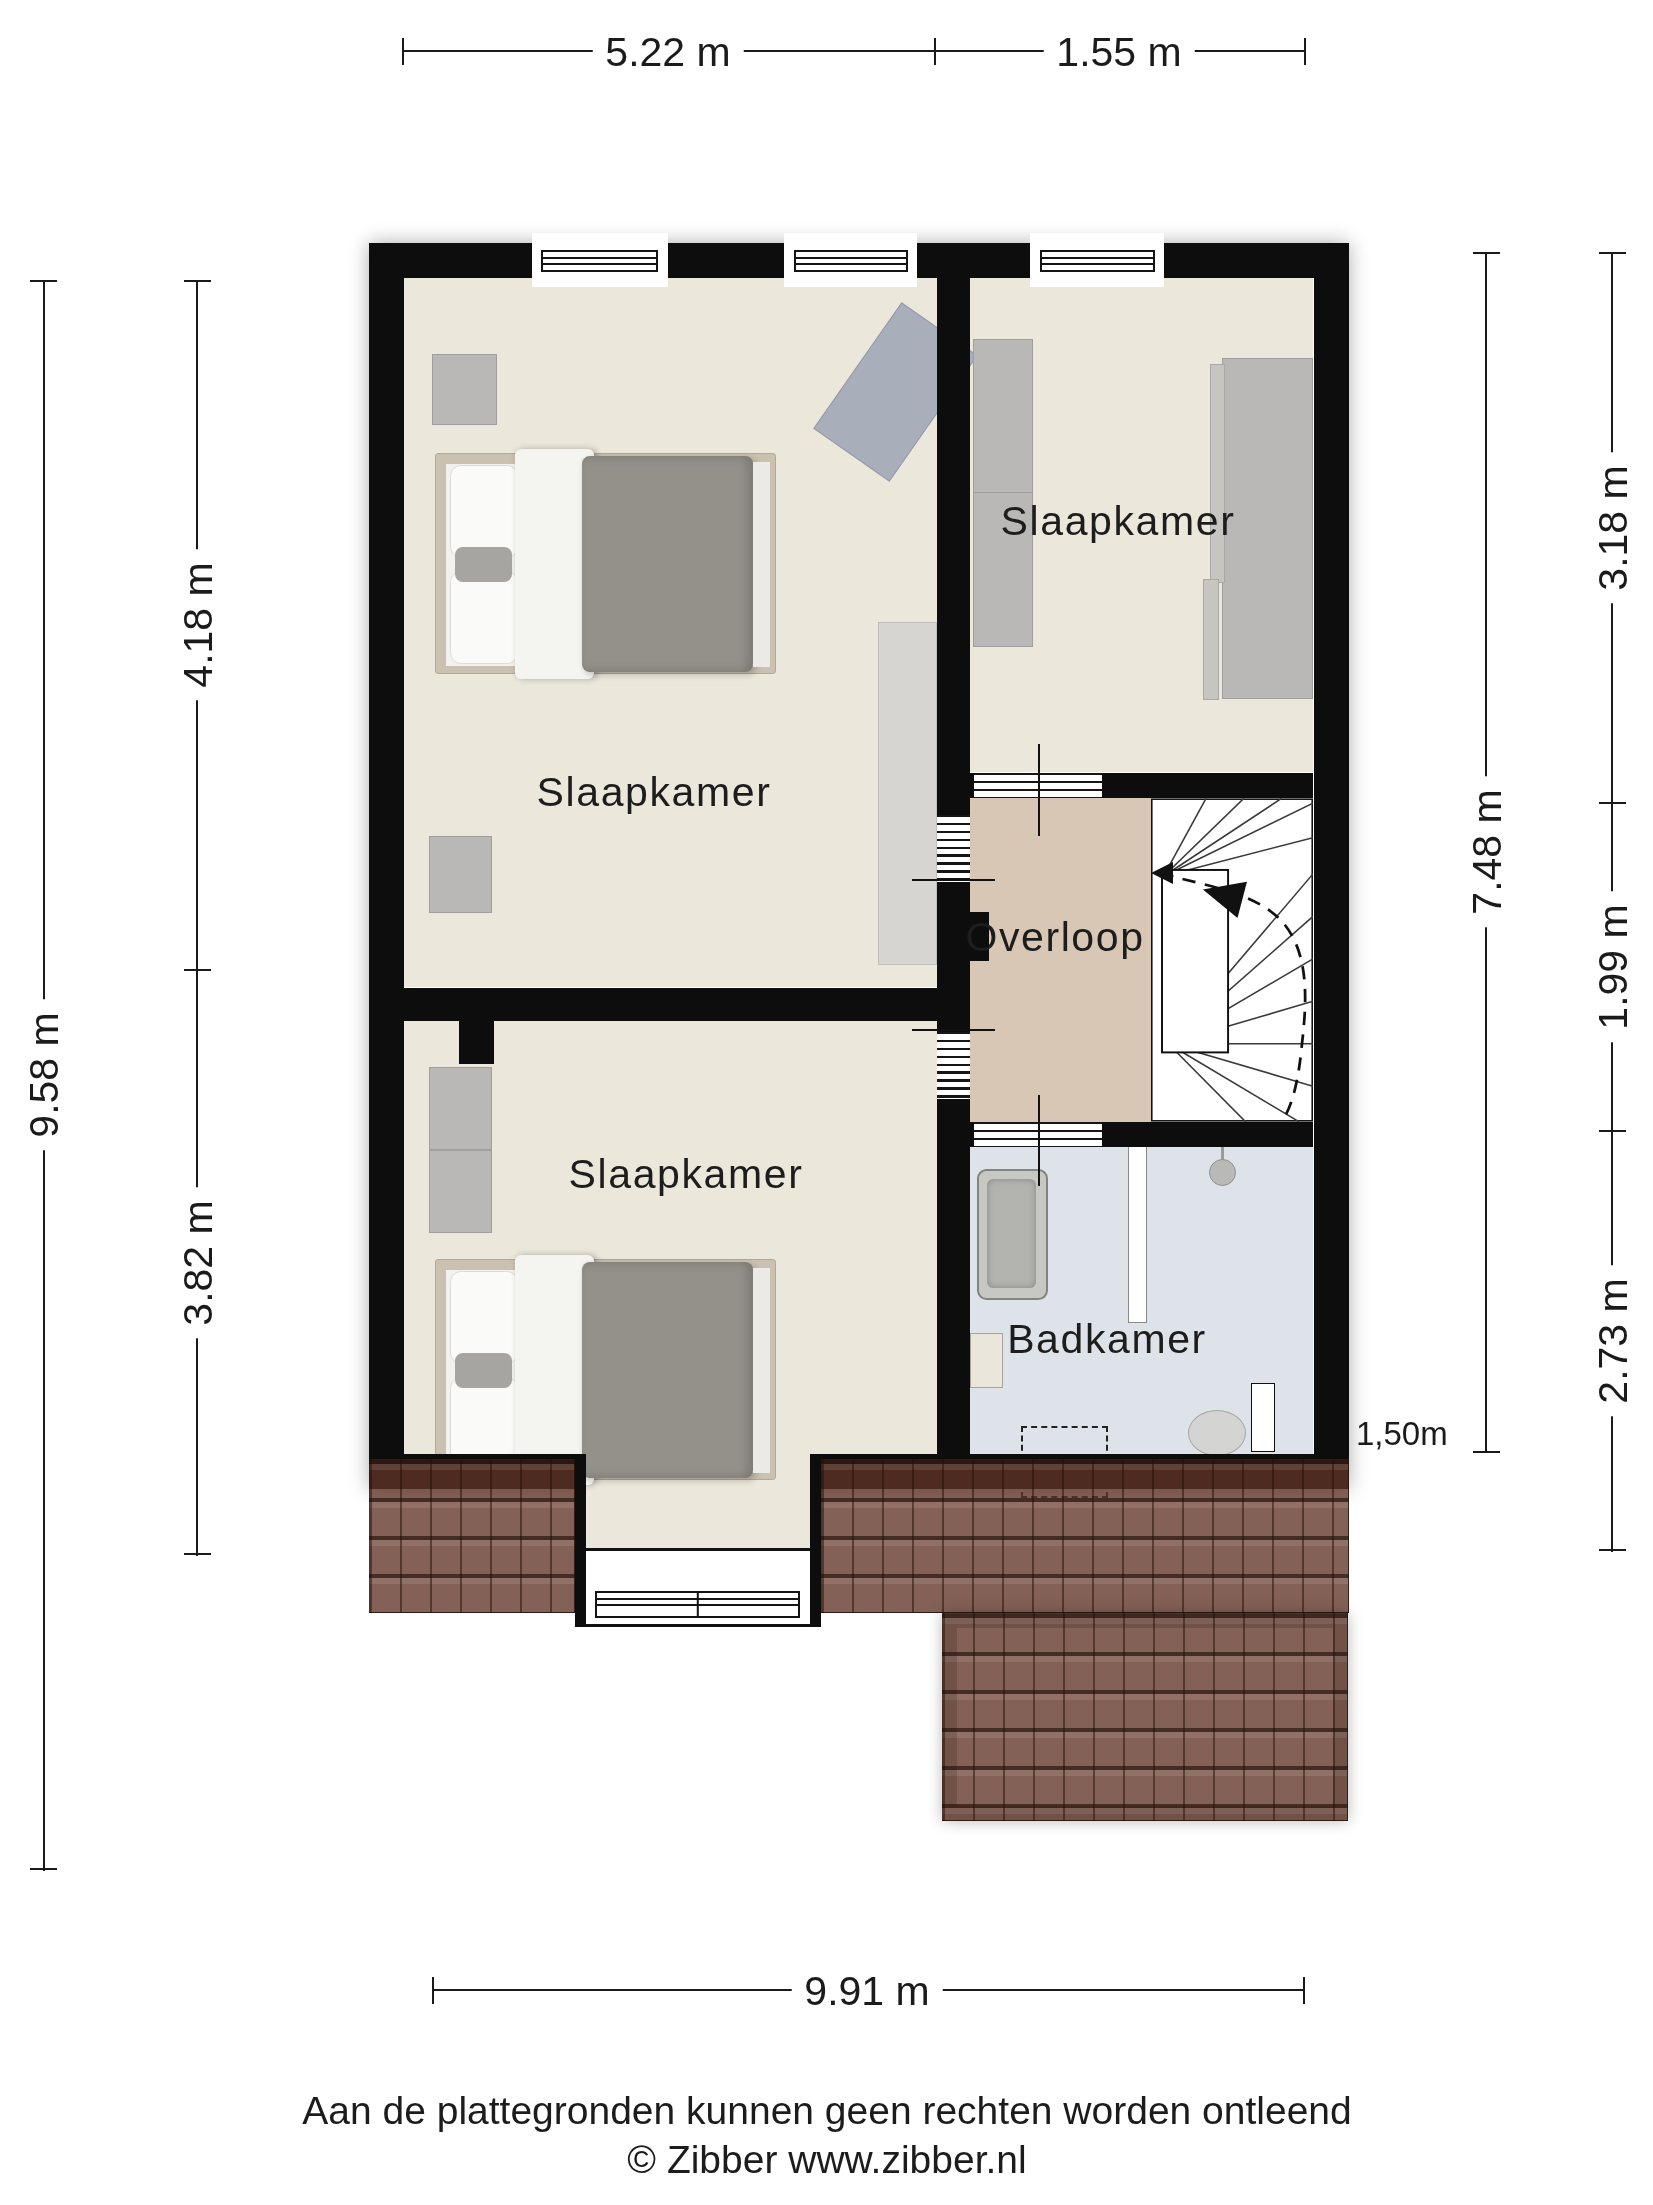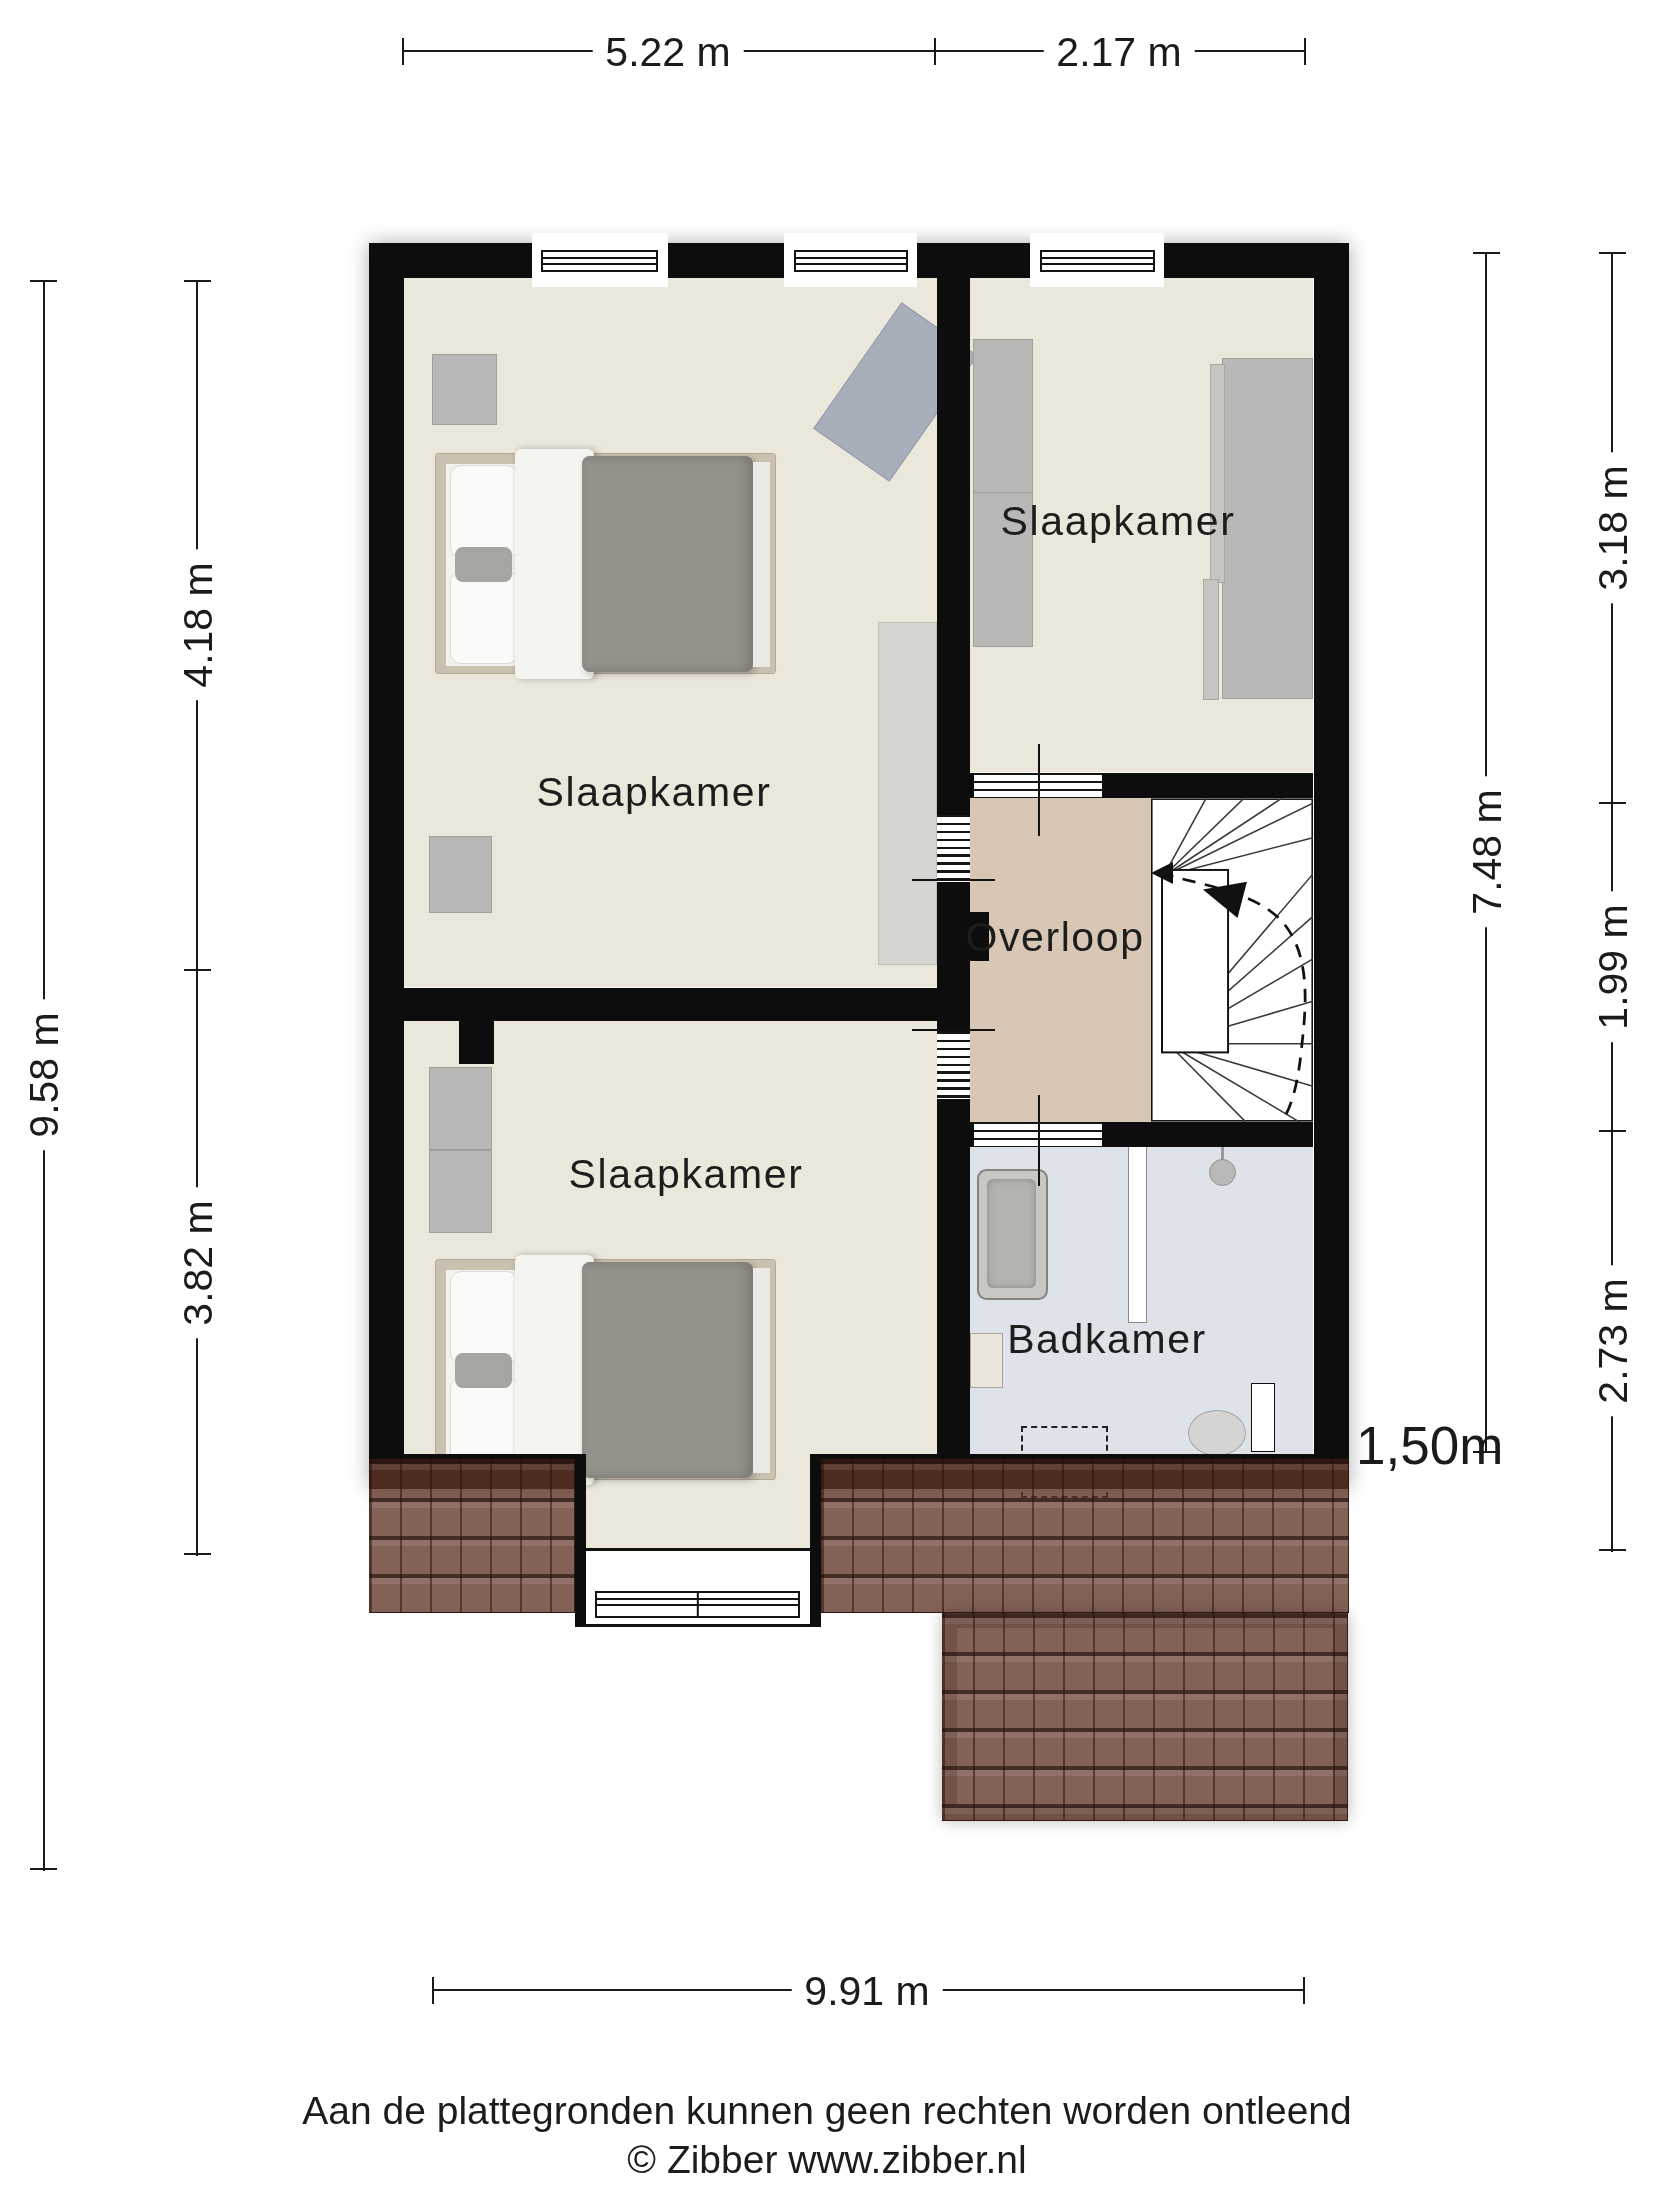--- a/index.html
+++ b/index.html
@@ -169,21 +169,21 @@
   <div class="rlbl" style="left:1118px;top:521px;">Slaapkamer</div>
   <div class="rlbl" style="left:686px;top:1174px;">Slaapkamer</div>
   <div class="rlbl" style="left:1055px;top:937px;">Overloop</div>
   <div class="rlbl" style="left:1107px;top:1339px;">Badkamer</div>
 
   <div class="dl" style="left:402px;top:50px;width:903px;height:2.4px;"></div>
   <div class="dl" style="left:402px;top:38px;width:2.4px;height:27px;"></div>
   <div class="dl" style="left:934px;top:38px;width:2.4px;height:27px;"></div>
   <div class="dl" style="left:1304px;top:38px;width:2.4px;height:27px;"></div>
   <div class="lbl" style="left:668px;top:52px;">5.22 m</div>
-  <div class="lbl" style="left:1119px;top:52px;">2.17 m</div>
+  <div class="lbl" style="left:1119px;top:52px;">1.55 m</div>
 
   <div class="dl" style="left:432px;top:1989px;width:871px;height:2.4px;"></div>
   <div class="dl" style="left:432px;top:1977px;width:2.4px;height:27px;"></div>
   <div class="dl" style="left:1303px;top:1977px;width:2.4px;height:27px;"></div>
   <div class="lbl" style="left:867px;top:1991px;">9.91 m</div>
 
   <div class="dl" style="left:43px;top:280px;width:2.4px;height:1591px;"></div>
   <div class="dl" style="left:30px;top:280px;width:27px;height:2.4px;"></div>
   <div class="dl" style="left:30px;top:1868px;width:27px;height:2.4px;"></div>
   <div class="lblv" style="left:44px;top:1075px;">9.58 m</div>
@@ -202,19 +202,19 @@
 
   <div class="dl" style="left:1611px;top:252px;width:2.4px;height:1300px;"></div>
   <div class="dl" style="left:1599px;top:252px;width:27px;height:2.4px;"></div>
   <div class="dl" style="left:1599px;top:802px;width:27px;height:2.4px;"></div>
   <div class="dl" style="left:1599px;top:1130px;width:27px;height:2.4px;"></div>
   <div class="dl" style="left:1599px;top:1549px;width:27px;height:2.4px;"></div>
   <div class="lblv" style="left:1613px;top:528px;">3.18 m</div>
   <div class="lblv" style="left:1613px;top:967px;">1.99 m</div>
   <div class="lblv" style="left:1613px;top:1341px;">2.73 m</div>
 
-  <div class="abs" style="left:1356px;top:1415px;font-size:53px;color:#1b1b1b;white-space:nowrap;">1,50m</div>
+  <div class="abs" style="left:1356px;top:1415px;font-size:33px;color:#1b1b1b;white-space:nowrap;">1,50m</div>
 
   <div class="ftr" style="left:827px;top:2138px;">© Zibber www.zibber.nl</div>
   <div class="ftr" style="left:827px;top:2089px;">Aan de plattegronden kunnen geen rechten worden ontleend</div>
 
 </div>
 
 
 </body></html>

